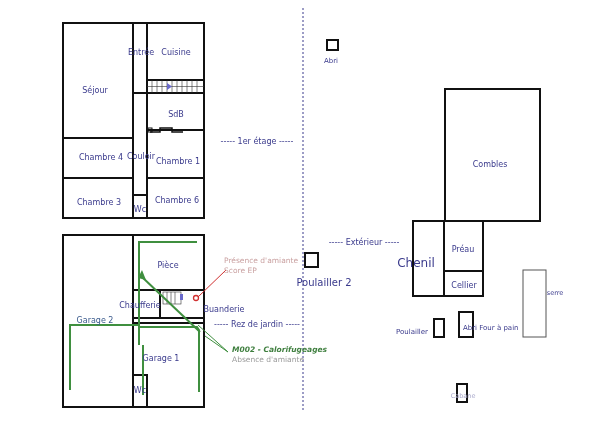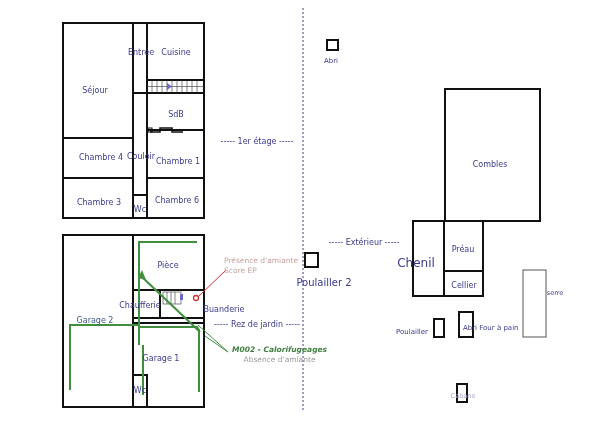--- a/index.html
+++ b/index.html
@@ -6,21 +6,21 @@
   body { width: 600px; height: 432px; position: relative; overflow: hidden;
          font-family: "DejaVu Sans", sans-serif; }
   #plan { position: absolute; left: 0; top: 0; width: 600px; height: 432px; }
   .lbl { position: absolute; font-size: 8px; color: #3a3a8c; white-space: nowrap;
          transform: translate(-50%, -50%); }
   .lbl.left { transform: translate(0, -50%); }
   .note { position: absolute; font-size: 7.5px; white-space: nowrap; line-height: 10px; }
   .note .title { font-weight: bold; }
   .note .sub { color: #c9a0a0; }
   .note.green .title { color: #3f7f3f; font-style: italic; }
-  .note.green .sub { color: #9a9a9a; text-align: center; }
+  .note.green .sub { color: #9a9a9a; }
   .note.red .title { color: #d03030; }
   .level { position: absolute; font-size: 8px; color: #3a3a8c; white-space: nowrap;
            transform: translate(-50%, -50%); }
 </style>
 </head>
 <body>
 
 <svg id="plan" viewBox="0 0 600 432" xmlns="http://www.w3.org/2000/svg">
 
   <line x1="303" y1="8" x2="303" y2="410" stroke="#3a3a8c" stroke-width="1" stroke-dasharray="2,2"></line>

